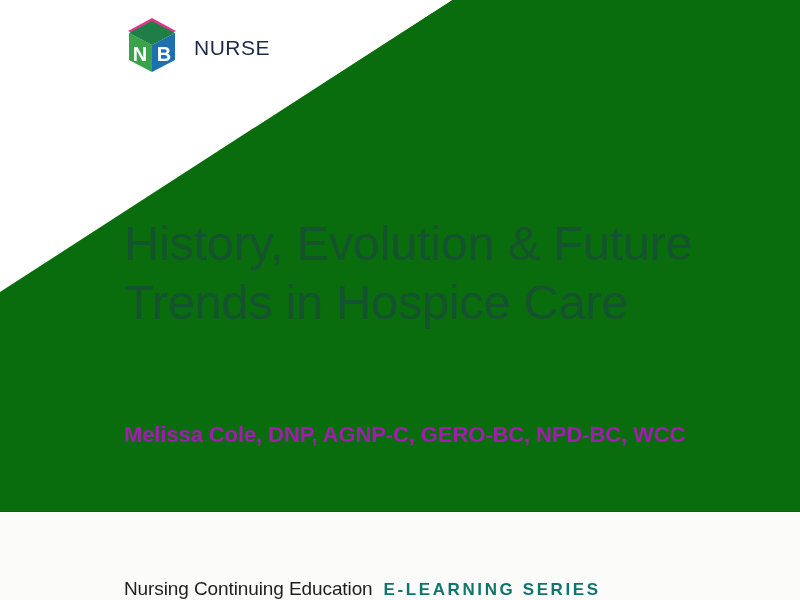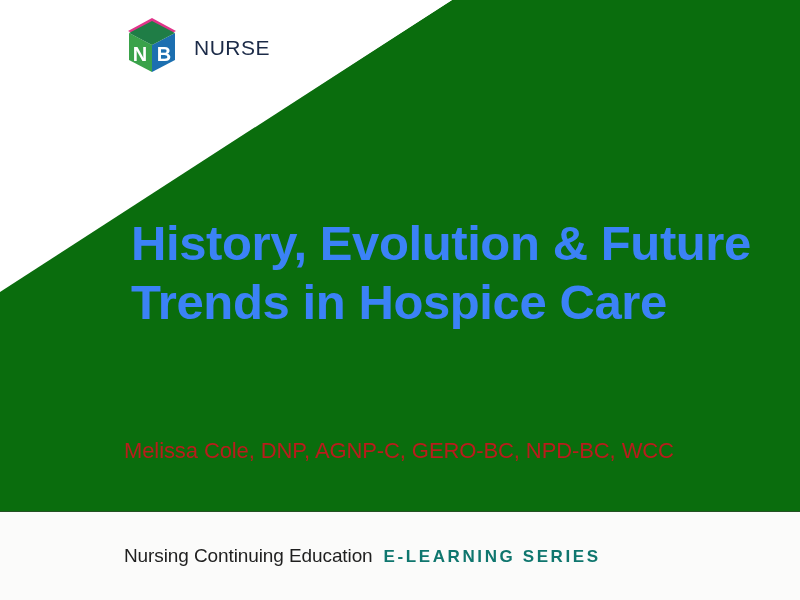--- a/index.html
+++ b/index.html
@@ -130,55 +130,54 @@
     letter-spacing: .5px;
     font-variant: small-caps;
     text-transform: lowercase;
     white-space: nowrap;
   }
   .wordmark-line::first-letter { font-size: 1em; }
 
   
   .title {
     position: absolute;
-    left: 131px;
+    left: 124px;
     top: 214px;
     width: 640px;
-    color: #3b82f6;
+    color: #14532d;
     font-family: "Liberation Sans", sans-serif;
     font-size: 49px;
-    font-weight: 700;
+    font-weight: 400;
     line-height: 1.20;
     letter-spacing: -0.4px;
   }
 
   .author {
     position: absolute;
     left: 124px;
     top: 422px;
     width: 640px;
-    color: #b91c1c;
+    color: #a21caf;
     font-family: "Liberation Sans", sans-serif;
     font-size: 22px;
-    font-weight: 400;
+    font-weight: 700;
     letter-spacing: -0.1px;
     white-space: nowrap;
-    margin-top: 16px;
   }
 
   
   .footer {
     position: absolute;
     left: 0;
     top: 512px;
     width: 800px;
     height: 88px;
     background: #fbfbfa;
     display: flex;
-    align-items: center;
+    align-items: flex-end;
   }
   .footer-inner {
     margin-left: 124px;
     display: flex;
     align-items: baseline;
     gap: 11px;
     white-space: nowrap;
   }
   .footer-regular {
     color: #1f1f1f;

